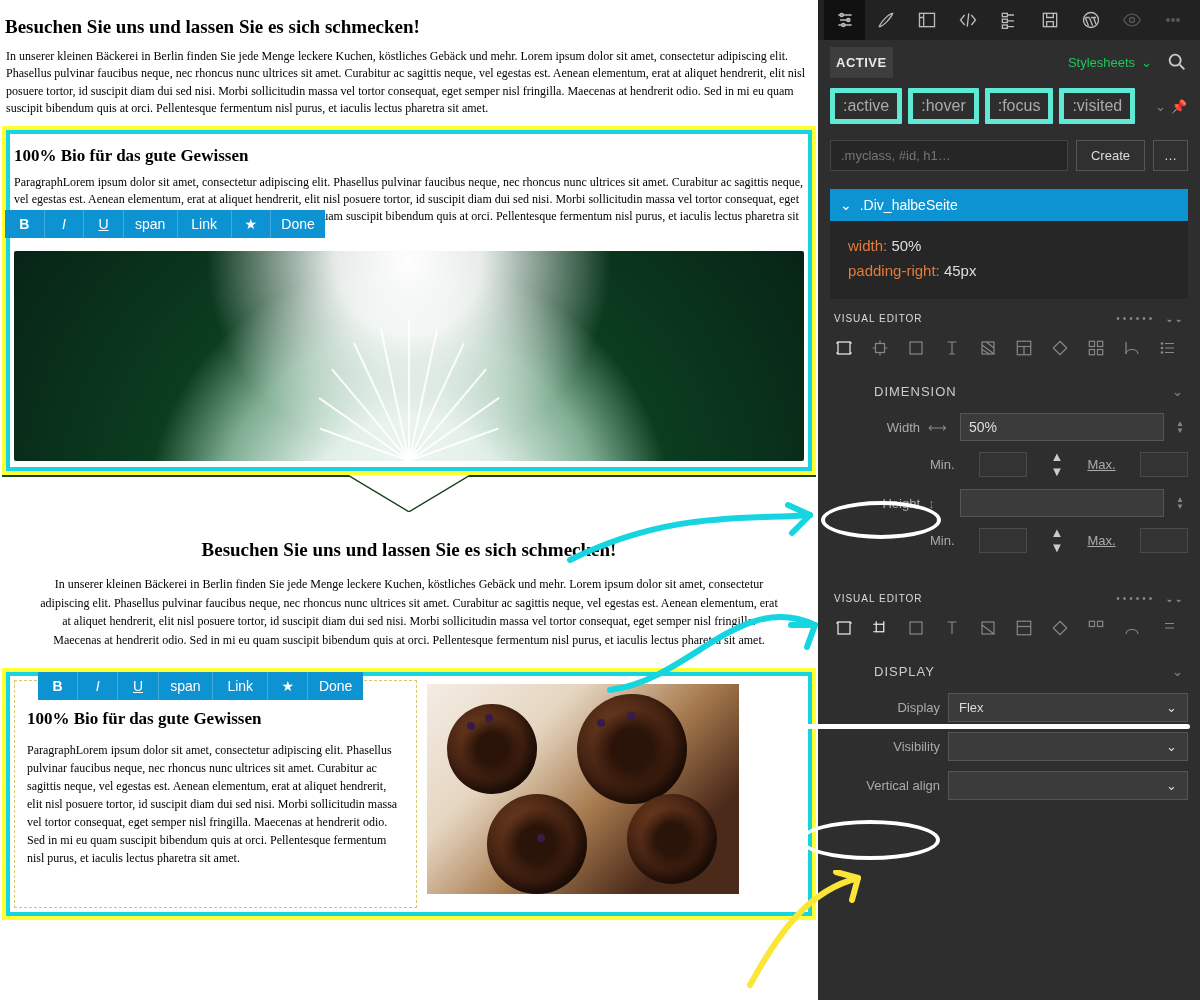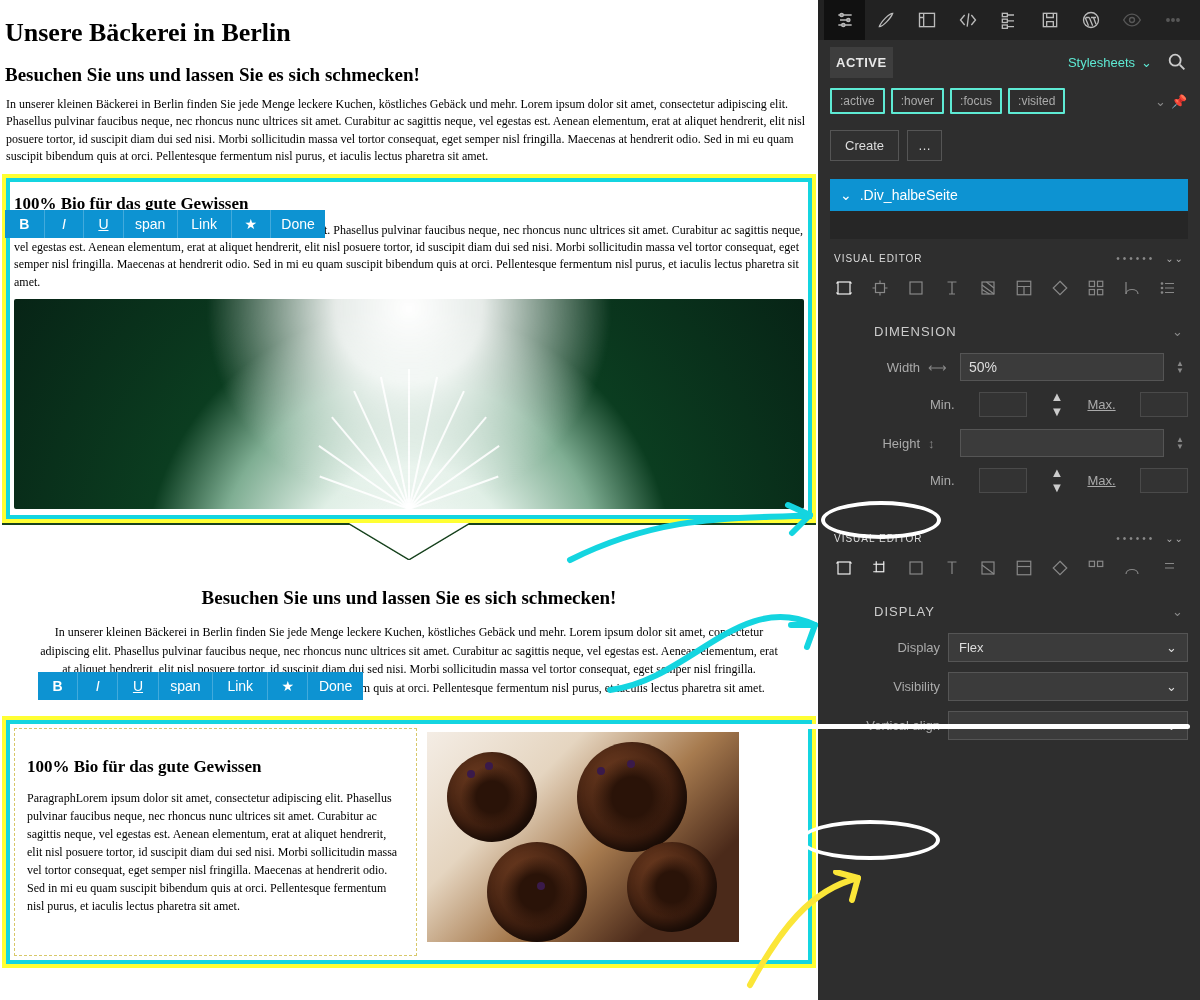--- a/index.html
+++ b/index.html
@@ -46,25 +46,25 @@
 .berry{position:absolute;width:8px;height:8px;border-radius:50%;background:#3a1a4a;}
 
 .inspector { position: absolute; right: 0; top: 0; width: 382px; height: 1000px; background: #2e2e2e; color: #ccc; font-family: Arial, sans-serif; font-size: 13px; }
 .top-icons { height: 40px; background: #222; display: flex; align-items: center; padding: 0 6px; gap: 0; }
 .top-icons .ic { width: 44px; height: 40px; display: flex; align-items: center; justify-content: center; color: #bbb; cursor: pointer; }
 .top-icons .ic:first-child { background:#111; }
 .top-icons .ic svg { width: 20px; height: 20px; stroke: currentColor; fill: none; stroke-width: 1.6; }
 
 .tabrow { display: flex; align-items: center; height: 44px; padding: 0 12px; gap: 14px; }
 .tabrow .tab-active { background: #3e3e3e; padding: 8px 6px; color: #e8e8e8; font-weight: 600; letter-spacing: .5px; }
-.tabrow .stylesheets { margin-left: auto; color: #5eead4; display: flex; align-items: center; gap: 6px; cursor: pointer; }
+.tabrow .stylesheets { margin-left: auto; color: #22c55e; display: flex; align-items: center; gap: 6px; cursor: pointer; }
 .tabrow .search-ic { width: 22px; height: 22px; color: #ccc; }
 
 .pseudo { display: flex; gap: 6px; padding: 4px 12px 10px; align-items: center; }
-.pseudo .pi { border: 2px solid #5eead4; padding: 4px 8px; color: #aaa; font-size: 12px; border-radius: 1px; }
+.pseudo .pi { border: 5px solid #5eead4; padding: 4px 8px; color: #aaa; font-size: 16px; border-radius: 1px; }
 .pseudo .chev { margin-left: auto; color: #888; }
 .pseudo .pin { color: #bbb; }
 
 .create-row { display: flex; gap: 8px; padding: 6px 12px 14px; }
 .create-row input { flex: 1; background: #262626; border: 1px solid #444; color: #888; padding: 7px 10px; font-size: 13px; }
 .create-row .btn { border: 1px solid #555; color: #ddd; padding: 7px 14px; background: #303030; cursor: pointer; }
 .create-row .btn.sm { padding: 7px 10px; }
 
 .file-row { padding: 4px 14px 10px; color: #aaa; display: flex; align-items: center; gap: 10px; font-size: 13px; }
 .file-row .mini { width:16px; color:#888; }
@@ -103,21 +103,20 @@
 .anno { position: absolute; pointer-events: none; }
 .ann-circle { border: 4px solid #fff; border-radius: 50%; }
 .ann-arrow-cyan { stroke:#14d5e0; stroke-width:6; fill:none; stroke-linecap:round;}
 .ann-yellow { stroke:#fbe638; stroke-width:6; fill:none; stroke-linecap:round;}
 .anno-wline { position:absolute; height:5px; background:#fff; border-radius:3px; }
 </style>
 </head>
 <body>
 
 <div class="canvas">
-  <h1>Unsere Bäckerei in Berlin</h1>
   <h2 class="subh">Besuchen Sie uns und lassen Sie es sich schmecken!</h2>
   <p class="body">In unserer kleinen Bäckerei in Berlin finden Sie jede Menge leckere Kuchen, köstliches Gebäck und mehr.  Lorem ipsum dolor sit amet, consectetur adipiscing elit. Phasellus pulvinar faucibus neque, nec rhoncus nunc ultrices sit amet. Curabitur ac sagittis neque, vel egestas est. Aenean elementum, erat at aliquet hendrerit, elit nisl posuere tortor, id suscipit diam dui sed nisi. Morbi sollicitudin massa vel tortor consequat, eget semper nisl fringilla. Maecenas at hendrerit odio. Sed in mi eu quam suscipit bibendum quis at orci. Pellentesque fermentum nisl purus, et iaculis lectus pharetra sit amet.</p>
 
   <div class="sel-outer">
     <div class="sel-inner">
       <h3>100% Bio für das gute Gewissen</h3>
       <p>ParagraphLorem ipsum dolor sit amet, consectetur adipiscing elit. Phasellus pulvinar faucibus neque, nec rhoncus nunc ultrices sit amet. Curabitur ac sagittis neque, vel egestas est. Aenean elementum, erat at aliquet hendrerit, elit nisl posuere tortor, id suscipit diam dui sed nisi. Morbi sollicitudin massa vel tortor consequat, eget semper nisl fringilla. Maecenas at hendrerit odio. Sed in mi eu quam suscipit bibendum quis at orci. Pellentesque fermentum nisl purus, et iaculis lectus pharetra sit amet.</p>
       <div class="hero">
         <div class="spike" style="transform:translateX(-50%) rotate(-55deg);height:110px"></div>
         <div class="spike" style="transform:translateX(-50%) rotate(-40deg);height:120px"></div>
@@ -261,31 +260,38 @@
   <div class="pseudo">
     <div class="pi">:active</div>
     <div class="pi">:hover</div>
     <div class="pi">:focus</div>
     <div class="pi">:visited</div>
     <span class="chev">⌄</span>
     <span class="pin">📌</span>
   </div>
 
   <div class="create-row">
+    <input placeholder=".myclass, #id, h1…" style="">
     <div class="btn">Create</div>
     <div class="btn sm">…</div>
   </div>
 
 
   <div class="selector-box">
     <div class="selector-head">
       <span>⌄</span>
       <span>.Div_halbeSeite</span>
     </div>
     <div class="selector-body">
+      <div class="prop-line">
+        <span class="k">width</span><span class="colon">: </span><span class="v">50%</span>
+      </div>
+      <div class="prop-line">
+        <span class="k">padding-right</span><span class="colon">: </span><span class="v">45px</span>
+      </div>
     </div>
   </div>
 
   <div class="ve-title">
     <span>VISUAL EDITOR</span>
     <span class="dots">••••••</span>
     <span class="cc">⌄⌄</span>
   </div>
   <div class="ic-row">
     <div class="ic active">

